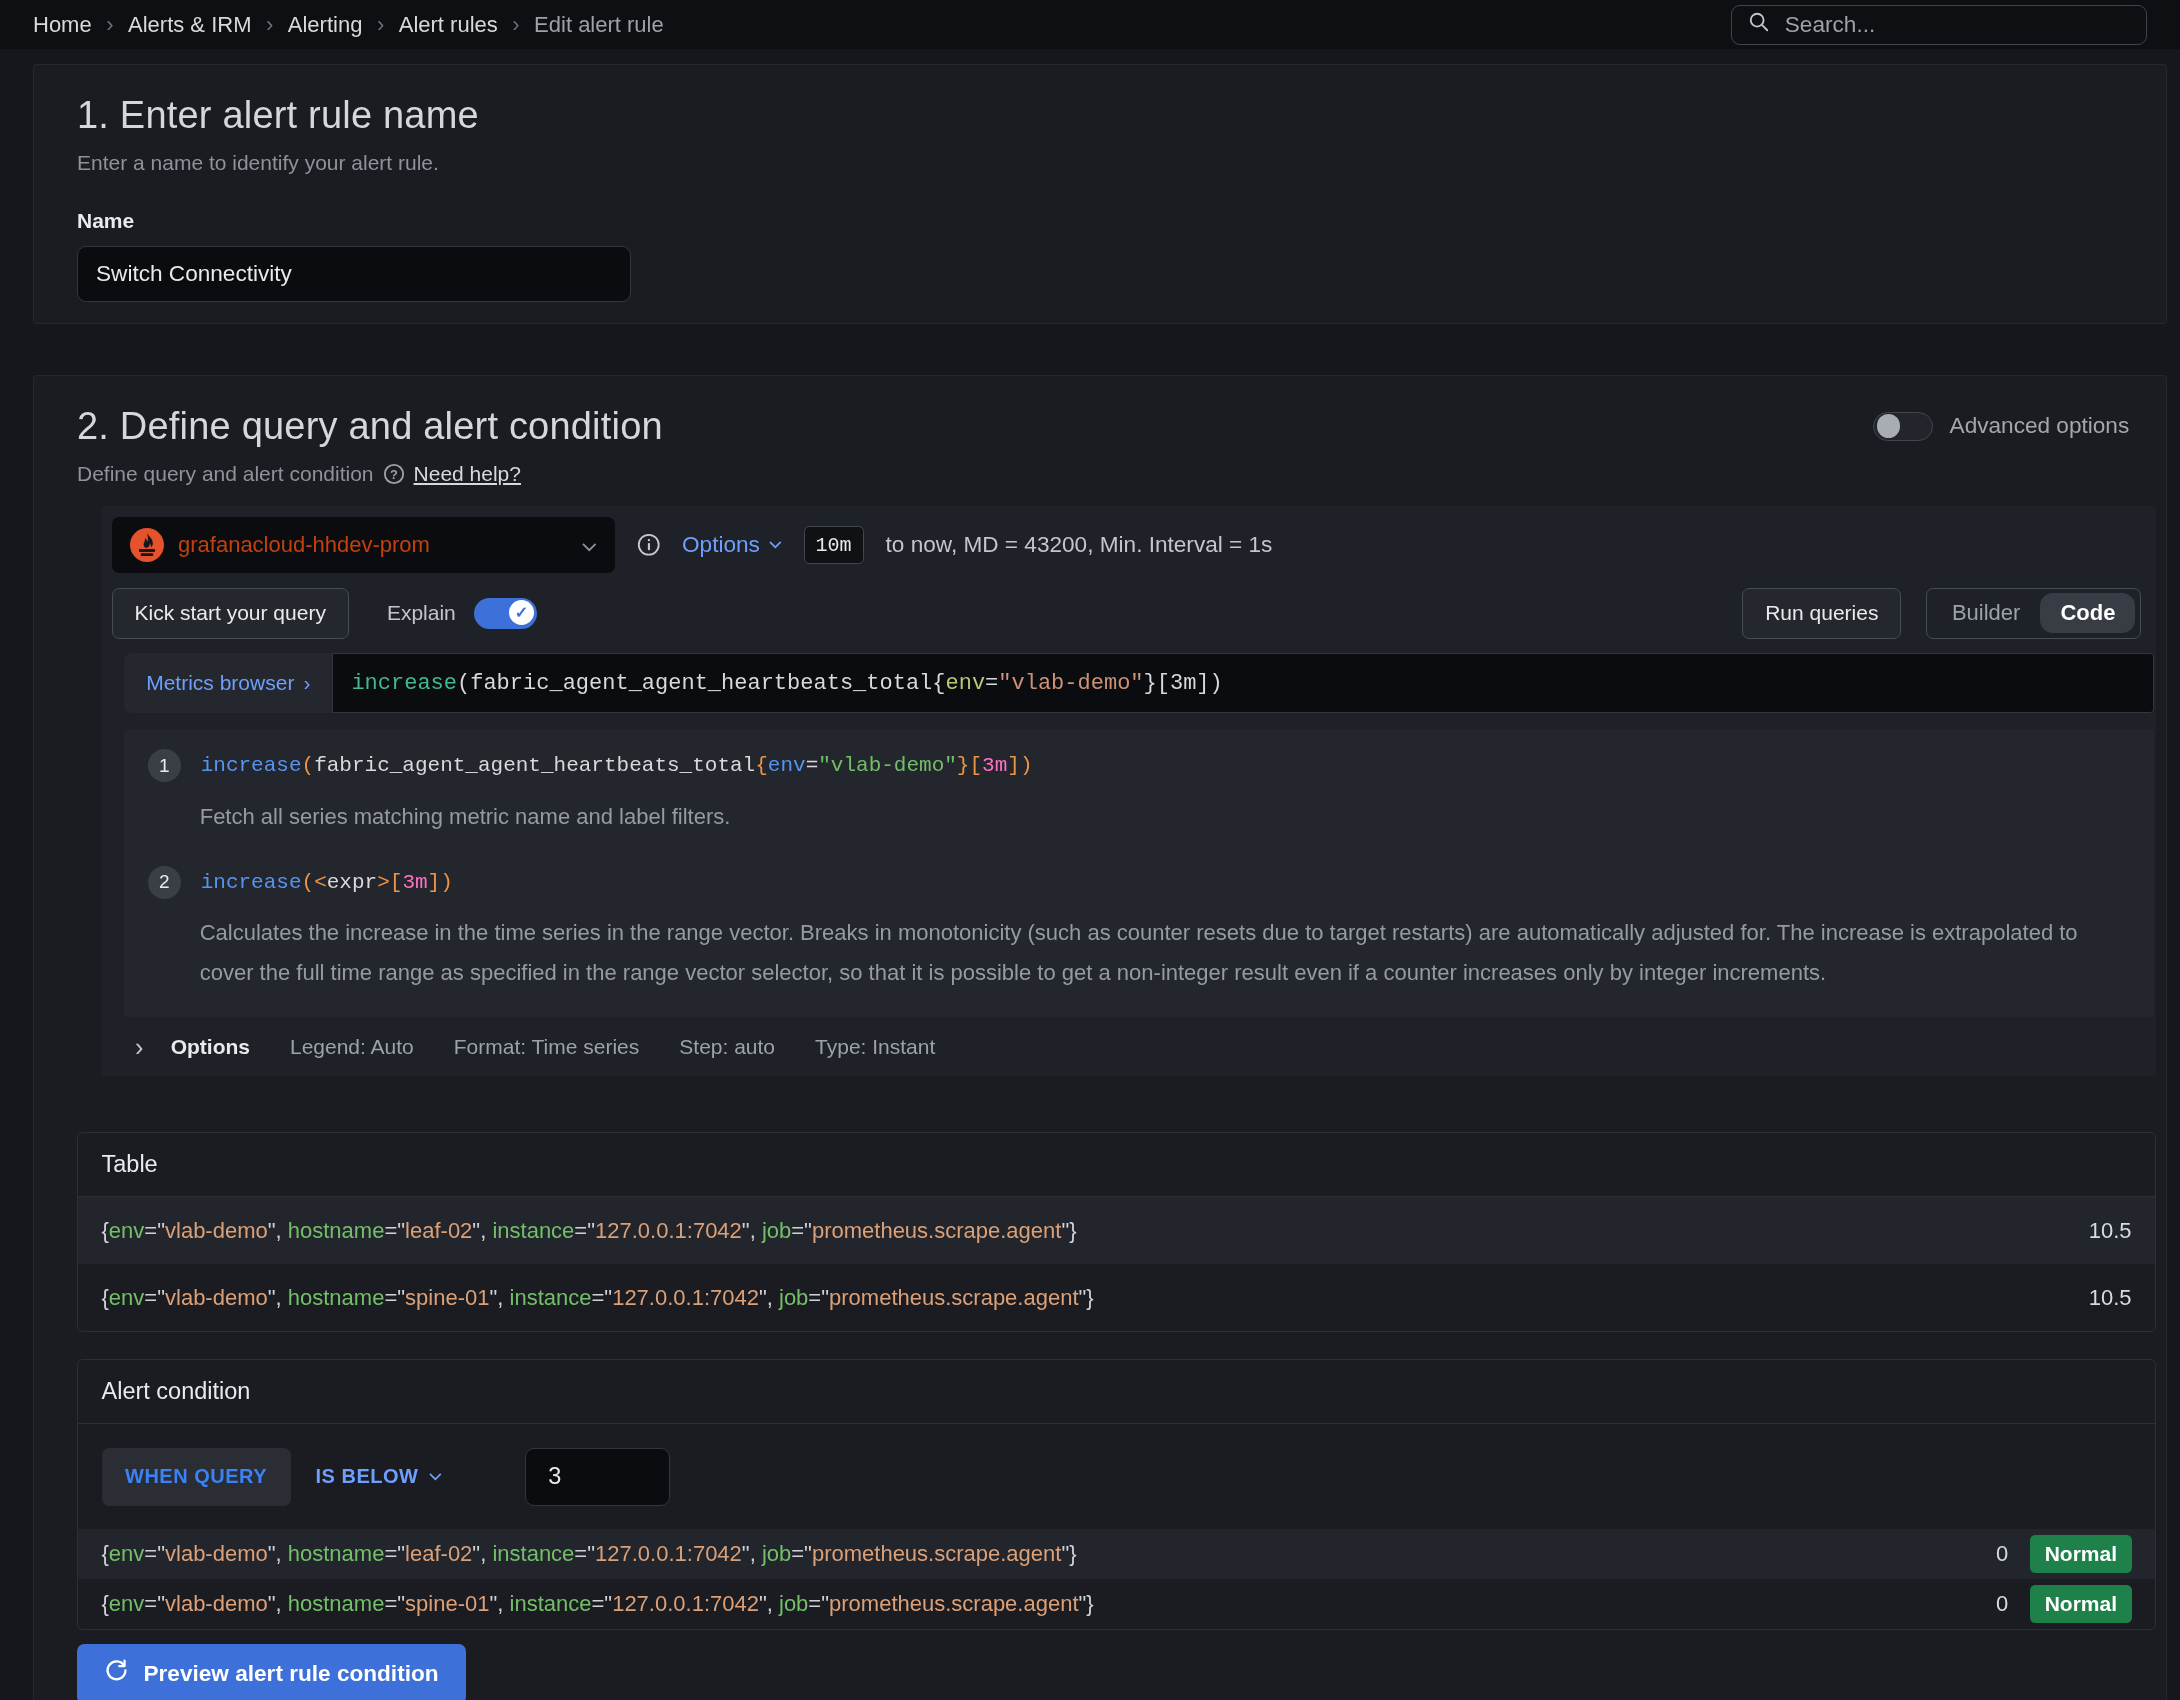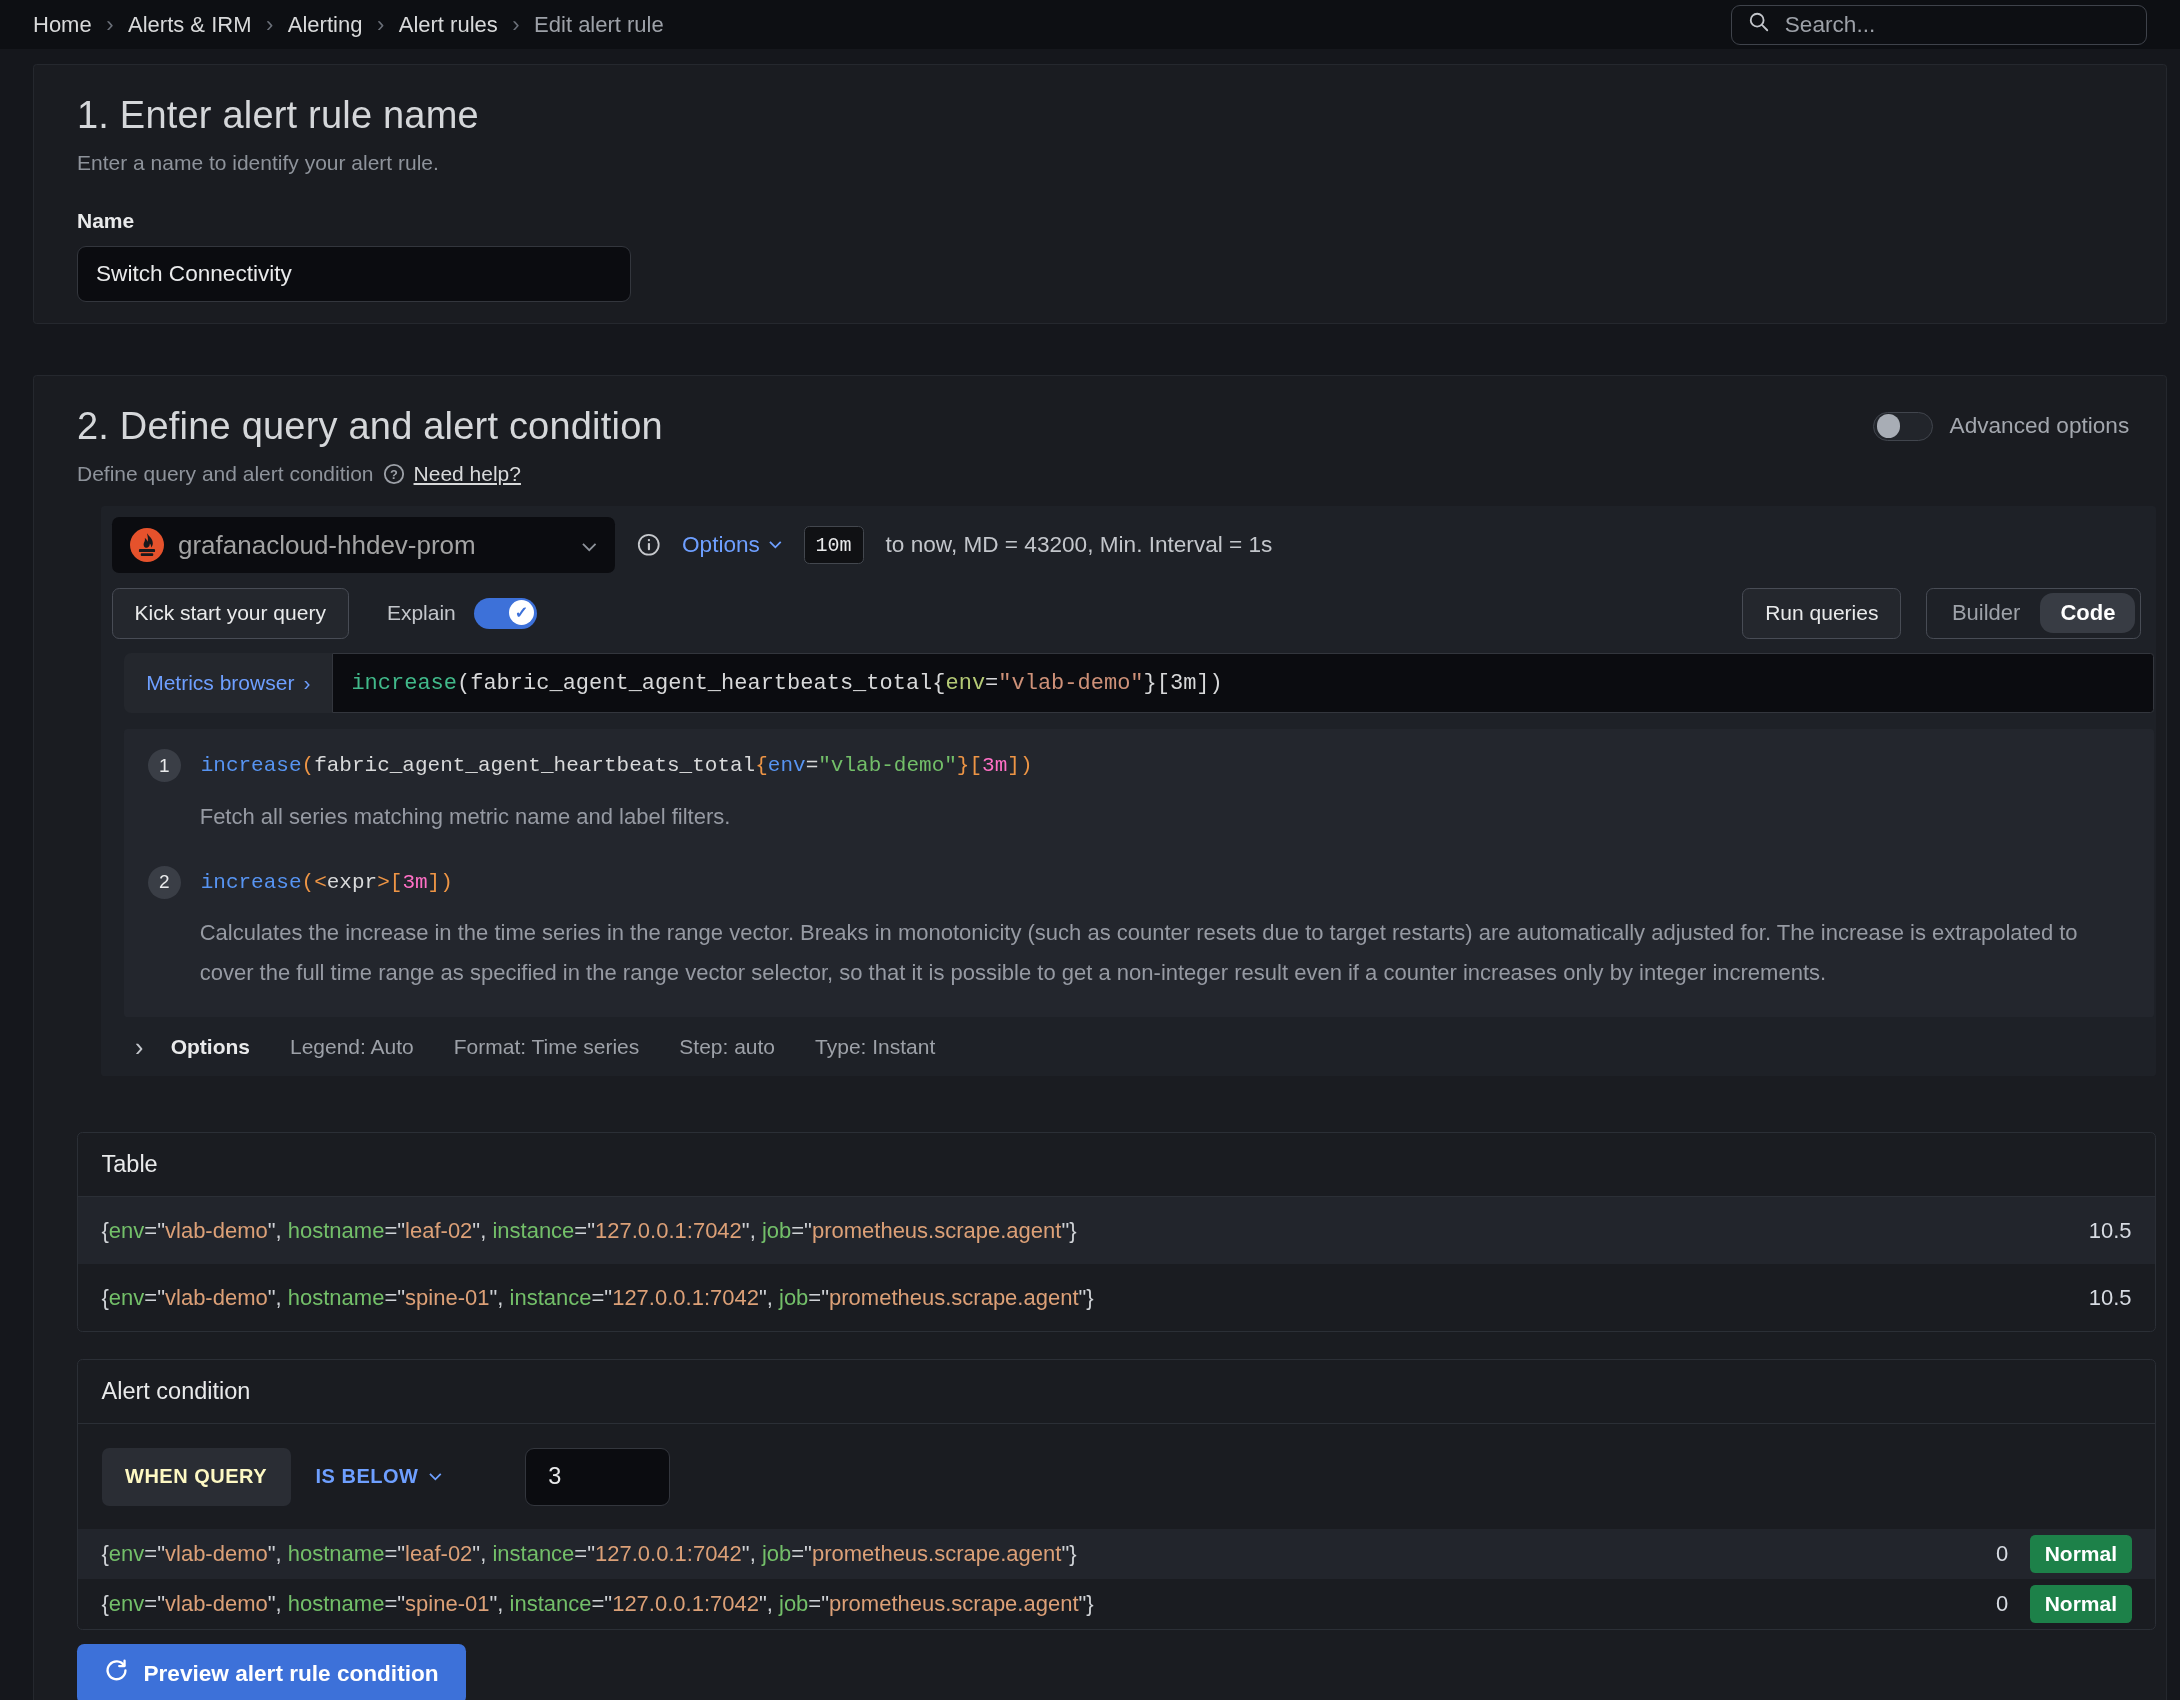--- a/index.html
+++ b/index.html
@@ -57,21 +57,21 @@
   .query-panel {
     margin:20px 0 0 23.5px; width:2055px; background:#1e2127;
     border-radius:3.6px; padding:11px 11px 16.3px 11px;
   }
   .ds-row { display:flex; align-items:center; gap:22px; }
   .ds-picker {
     width:503px; height:56px; background:#0b0c10; border-radius:7.2px;
     display:flex; align-items:center; gap:14.5px; padding:0 18px; cursor:pointer;
   }
   .prom-icon { width:34px; height:34px; flex:0 0 34px; }
-  .ds-name { font-size:26px; color:#a3a3a3; flex:1; }
+  .ds-name { font-size:22px; color:#c2410c; flex:1; }
   .range-badge {
     font-family:"Liberation Mono", monospace; font-size:20px; color:#e9eaeb;
     border:0.9px solid #43474e; background:#101114; border-radius:5.4px; padding:6.3px 11px;
   }
   .range-text { font-size:22.6px; color:#c3c6cb; }
   .options-link { color:#6e9fff; font-size:22.6px; display:flex; align-items:center; gap:9px; cursor:pointer; }
   .toolbar-row { margin-top:14.5px; display:flex; align-items:center; }
   .ghost-btn {
     height:51px; border:0.9px solid #484c55; border-radius:7.2px; background:#24272d;
     color:#e9eaeb; font-size:21px; display:flex; align-items:center; padding:0 22px; cursor:pointer;
@@ -138,21 +138,21 @@
   .stripe { background:#22252c; }
   .row-value { color:#d7dbe2; }
   .row-right { display:flex; align-items:center; gap:22px; }
   .state-badge {
     border-radius:5.4px; padding:7.2px 14.5px; font-size:21px; font-weight:700; color:#fff;
   }
   .alert-panel { margin-top:27px; }
   .cond-row { display:flex; align-items:center; padding:23.5px; gap:25px; }
   .when-chip {
     background:#2a2d34; border-radius:7.2px; height:58px; display:flex; align-items:center;
-    padding:0 23.5px; font-size:20px; font-weight:600; letter-spacing:0.5px; color:#fef9c3; cursor:pointer;
+    padding:0 23.5px; font-size:20px; font-weight:600; letter-spacing:0.5px; color:#3b82f6; cursor:pointer;
   }
   .op-select {
     color:#6e9fff; font-size:20px; font-weight:700; letter-spacing:0.5px;
     display:flex; align-items:center; gap:11px; cursor:pointer;
   }
   .threshold-input {
     margin-left:58px; width:145px; height:58px; background:#0b0c10; border:0.9px solid #33363d;
     border-radius:9px; color:#e9eaeb; font-size:23.5px; padding:0 22px;
     display:flex; align-items:center;
   }

